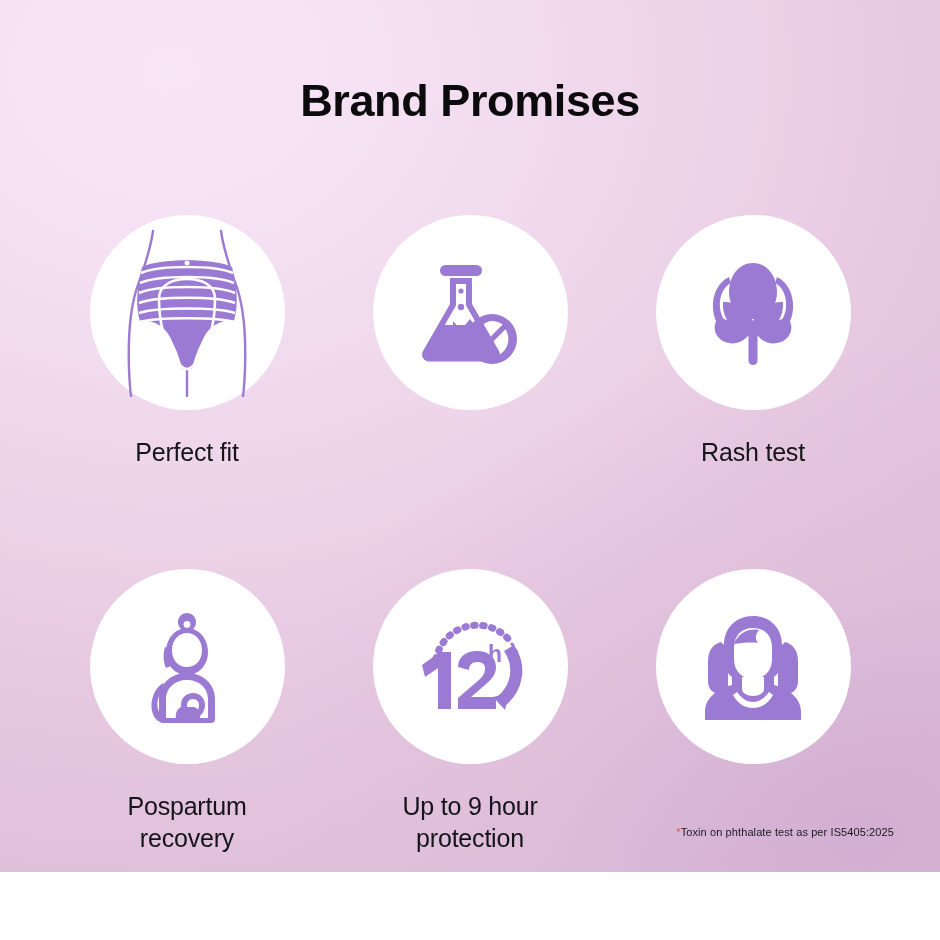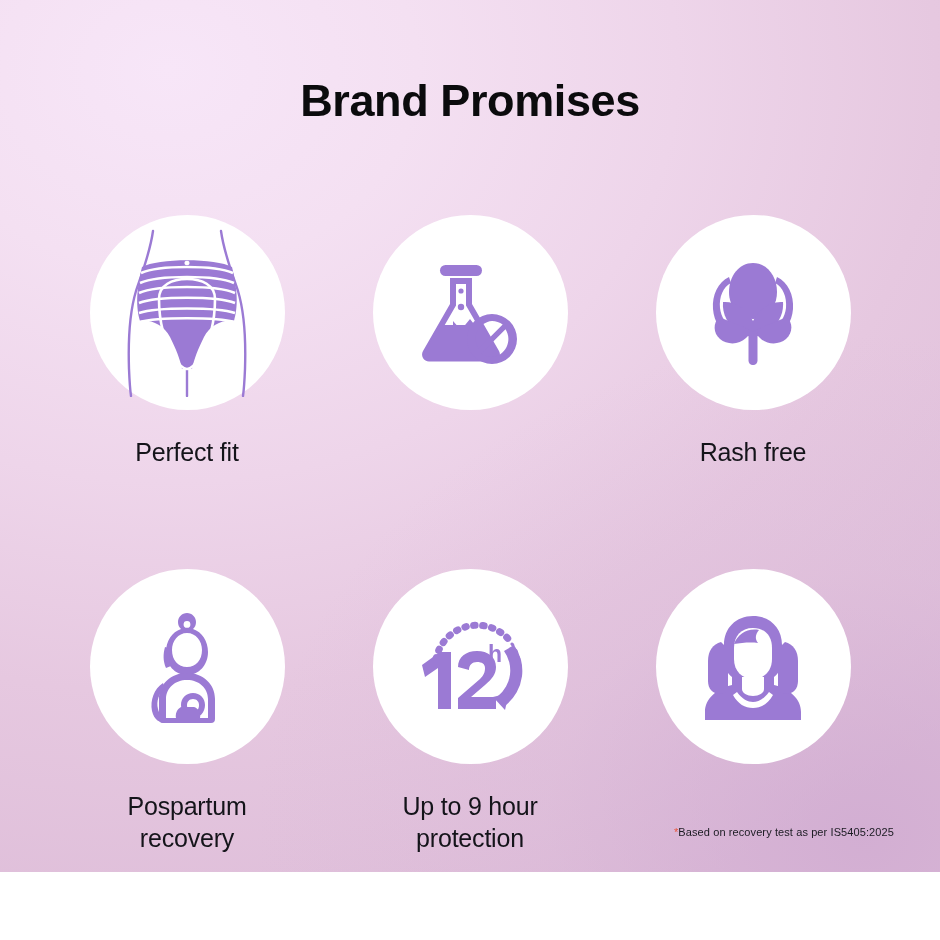--- a/index.html
+++ b/index.html
@@ -175,21 +175,21 @@
               <path d="M34 22 c-11 5 -17 18 -16 32 c1 13 8 23 18 27 l3 -7 c-8 -4 -13 -12 -14 -21 c-1 -11 3 -21 11 -25 Z"></path>
               <path d="M82 22 c11 5 17 18 16 32 c-1 13 -8 23 -18 27 l-3 -7 c8 -4 13 -12 14 -21 c1 -11 -3 -21 -11 -25 Z"></path>
               <path d="M58 66 c6 -12 18 -20 30 -19 c1 12 -5 24 -16 30 l-14 6 Z"></path>
               <path d="M58 66 c-6 -12 -18 -20 -30 -19 c-1 12 5 24 16 30 l14 6 Z"></path>
               <path d="M24 62 c-6 6 -6 16 1 22 c7 6 19 6 26 -1 l7 -7 Z"></path>
               <path d="M92 62 c6 6 6 16 -1 22 c-7 6 -19 6 -26 -1 l-7 -7 Z"></path>
               <rect x="53.5" y="76" width="9" height="34" rx="4.2"></rect>
             </g>
           </svg>
         </div>
-        <div class="caption"><span>Rash free</span></div>
+        <div class="caption"><span>Rash test</span></div>
       </div>
 
     </div>
 
     <div class="row row-2">
 
       <div class="promise">
         <div class="circle">
           <svg width="104" height="112" viewBox="0 0 104 112">
             <g fill="#9b7ad4">
@@ -246,15 +246,15 @@
             <g fill="#9b7ad4">
               <path d="M37 30 c4 -10 13 -16 25 -14 c-4 5 -4 9 -1 13 c-8 -1 -17 0 -24 1 Z"></path>
             </g>
           </svg>
         </div>
       </div>
 
     </div>
   </div>
 
-  <div class="footnote"><span class="star">*</span><span>Based on recovery test as per IS5405:2025</span></div>
+  <div class="footnote"><span class="star">*</span><span>Toxin on phthalate test as per IS5405:2025</span></div>
 
 </div>
 
 </body></html>

